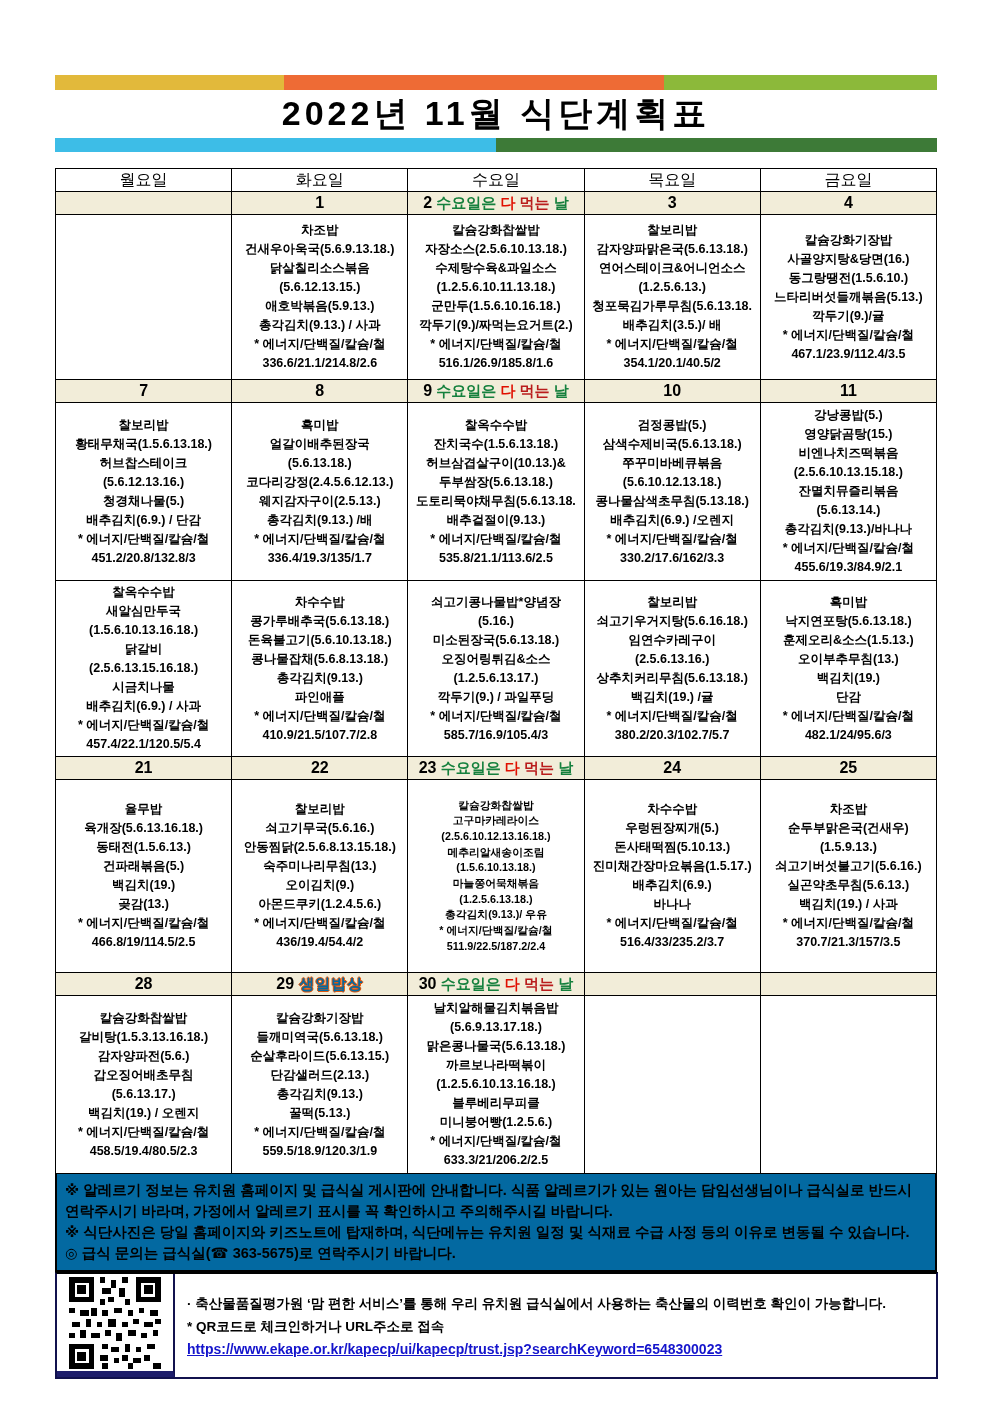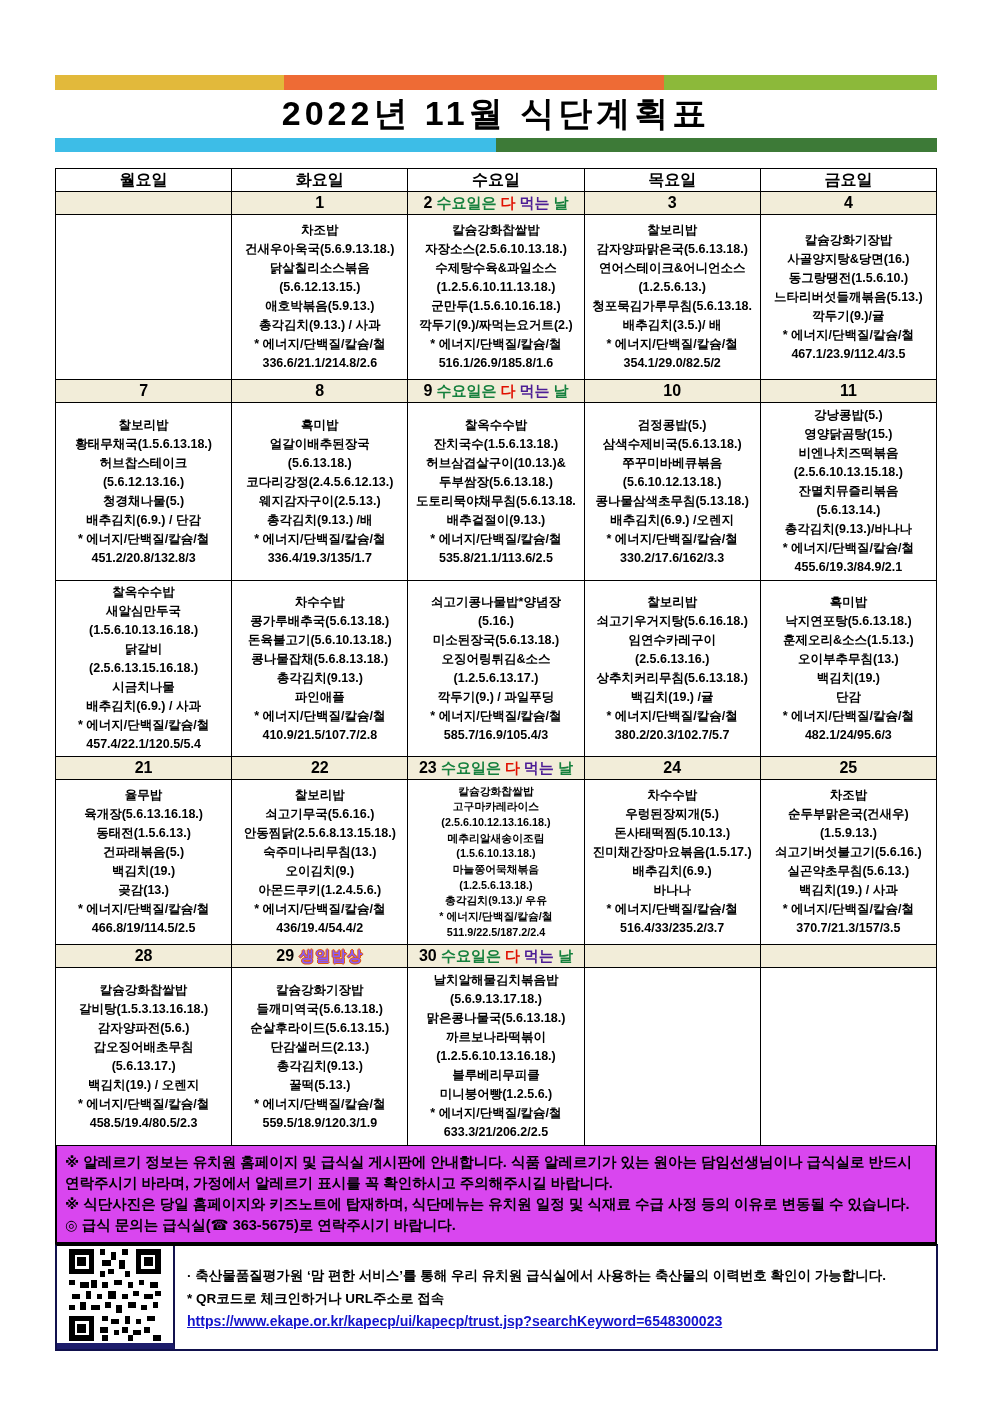--- a/index.html
+++ b/index.html
@@ -14,38 +14,38 @@
   .bar-top .seg3 { width:31%; background:#8cb93a; }
   .title-row { height:48px; display:flex; align-items:center; justify-content:center; }
   .page-title { font-size:34px; font-weight:700; letter-spacing:4px; color:#000; }
   .bar-bottom { height:14px; }
   .bar-bottom .seg1 { width:50%; background:#3dbde7; }
   .bar-bottom .seg2 { width:50%; background:#3d7a37; }
 
   
   table.calendar { width:882px; border-collapse:collapse; table-layout:fixed; margin-top:16px; }
   table.calendar td, table.calendar th { border:1.5px solid #000; }
-  th.weekday { height:23px; font-size:16px; font-weight:700; background:#ffffff; text-align:center; border-bottom:2px solid #000; }
+  th.weekday { height:23px; font-size:16px; font-weight:400; background:#ffffff; text-align:center; border-bottom:2px solid #000; }
   td.day-head { height:23px; background:#f2edd9; text-align:center; font-size:15px; font-weight:700; vertical-align:middle; white-space:nowrap; overflow:hidden; }
   td.day-head .num { font-size:16px; font-weight:700; color:#000; font-family:"Liberation Sans",sans-serif; }
   td.day-head .lbl-blue { color:#15803d; }
   td.day-head .lbl-red  { color:#e01000; }
-  td.day-head .lbl-dark { color:#4c1d95;font-family:Liberation Serif, serif; }
-  td.day-head .lbl-birthday { color:#8b5cf6; text-shadow:1px 0 0 #e0590f, -1px 0 0 #e0590f, 0 1px 0 #e0590f, 0 -1px 0 #e0590f; letter-spacing:1px; }
+  td.day-head .lbl-dark { color:#b91c1c; }
+  td.day-head .lbl-birthday { color:#0369a1; text-shadow:1px 0 0 #e0590f, -1px 0 0 #e0590f, 0 1px 0 #e0590f, 0 -1px 0 #e0590f; letter-spacing:1px; }
   td.menu-cell { background:#ffffff; vertical-align:middle; text-align:center; padding:2px 1px; overflow:hidden; }
   .menu-line { font-size:12.5px; font-weight:700; line-height:1.52; color:#000; white-space:nowrap; }
   td.compact .menu-line { font-size:10.8px; line-height:1.45; }
   tr.r1 td.menu-cell { height:165px; }
   tr.r2 td.menu-cell { height:178px; }
   tr.r3 td.menu-cell { height:176px; }
-  tr.r4 td.menu-cell { height:165px; }
+  tr.r4 td.menu-cell { height:193px; }
   tr.r5 td.menu-cell { height:178px; }
 
   
-  .notes { width:882px; border:2px solid #000; border-top:none; background:#d946ef; padding:6px 8px 6px 8px; }
+  .notes { width:882px; border:2px solid #000; border-top:none; background:#0369a1; padding:6px 8px 6px 8px; }
   .note-line { font-size:14.5px; font-weight:700; color:#000; line-height:1.45; }
 
   
   .qr-box { width:883px; border:2px solid #11114d; border-top:2px solid #000; display:flex; height:107px; }
   .qr-cell { width:118px; border-right:2px solid #11114d; border-bottom:6px solid #1d1d6b; display:flex; align-items:center; justify-content:center; }
   .qr-text { flex:1; padding:10px 12px; display:flex; flex-direction:column; justify-content:center; gap:5px; }
   .qr-line { font-size:13.5px; font-weight:700; color:#000; white-space:nowrap; }
   .qr-link { font-size:14px; font-weight:700; color:#1414cc; white-space:nowrap; }
 </style>
 </head>
@@ -109,21 +109,21 @@
             <div class="menu-line">516.1/26.9/185.8/1.6</div>
           </td>
           <td class="menu-cell">
             <div class="menu-line">찰보리밥</div>
             <div class="menu-line">감자양파맑은국(5.6.13.18.)</div>
             <div class="menu-line">연어스테이크&amp;어니언소스</div>
             <div class="menu-line">(1.2.5.6.13.)</div>
             <div class="menu-line">청포묵김가루무침(5.6.13.18.</div>
             <div class="menu-line">배추김치(3.5.)/ 배</div>
             <div class="menu-line">* 에너지/단백질/칼슘/철</div>
-            <div class="menu-line">354.1/29.0/82.5/2</div>
+            <div class="menu-line">354.1/20.1/40.5/2</div>
           </td>
           <td class="menu-cell">
             <div class="menu-line">칼슘강화기장밥</div>
             <div class="menu-line">사골양지탕&amp;당면(16.)</div>
             <div class="menu-line">동그랑땡전(1.5.6.10.)</div>
             <div class="menu-line">느타리버섯들깨볶음(5.13.)</div>
             <div class="menu-line">깍두기(9.)/귤</div>
             <div class="menu-line">* 에너지/단백질/칼슘/철</div>
             <div class="menu-line">467.1/23.9/112.4/3.5</div>
           </td>

